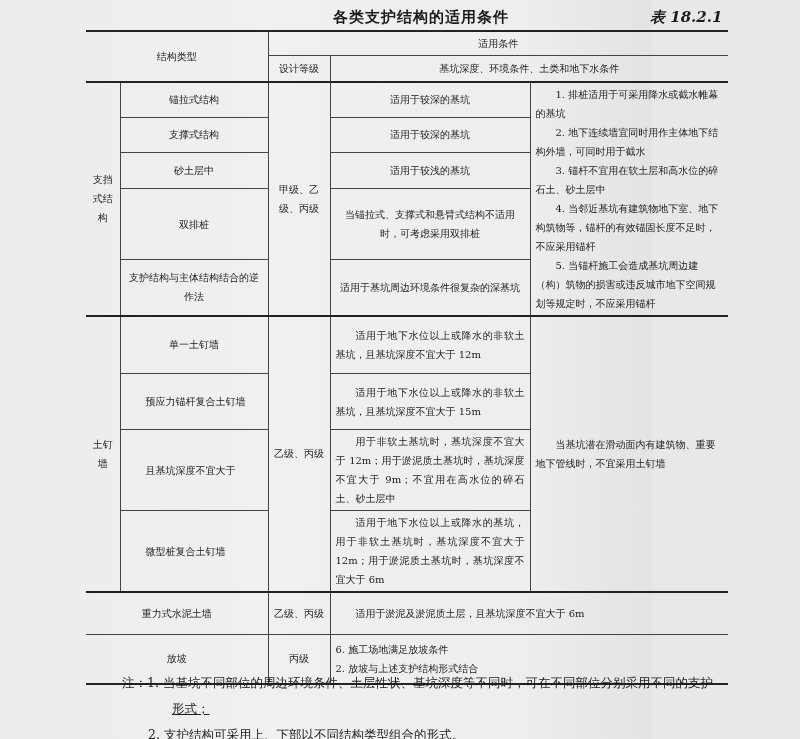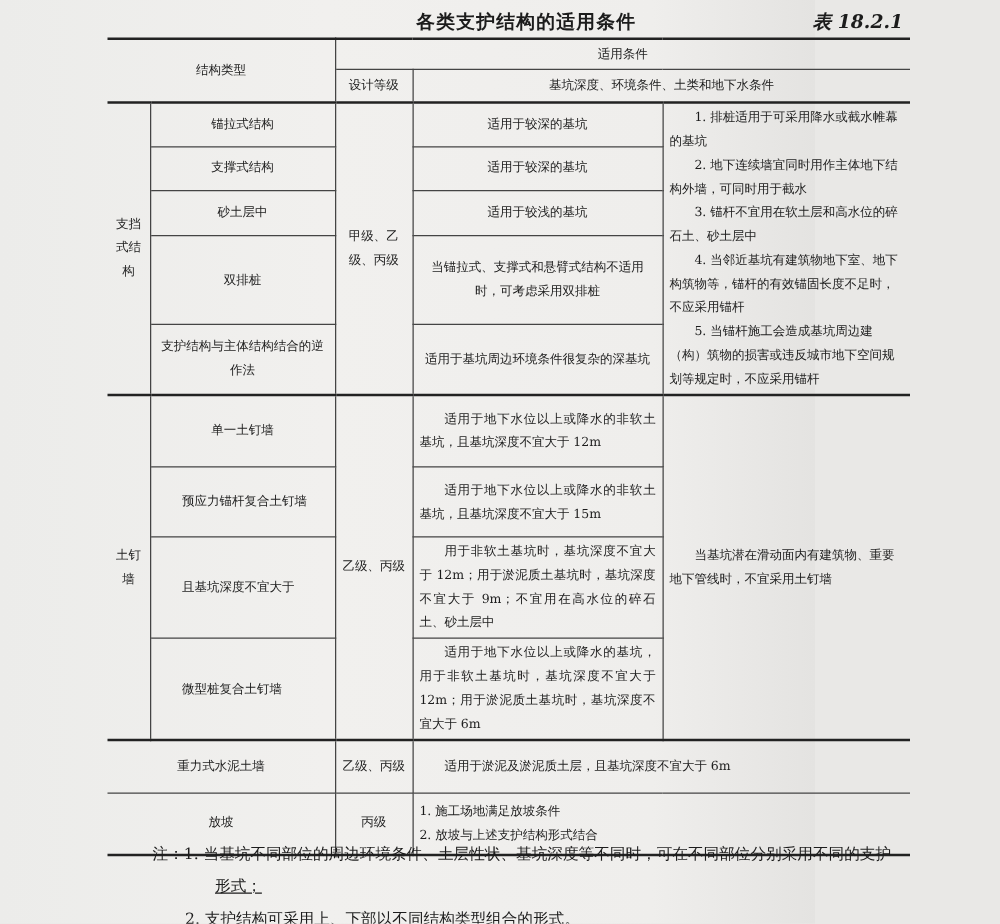--- a/index.html
+++ b/index.html
@@ -128,21 +128,21 @@
     <tr class="thick" style="height:42px">
       <td colspan="2">重力式水泥土墙</td>
       <td>乙级、丙级</td>
       <td colspan="2" class="last left indent">适用于淤泥及淤泥质土层，且基坑深度不宜大于 6m</td>
     </tr>
 
     <tr style="height:50px">
       <td colspan="2">放坡</td>
       <td>丙级</td>
       <td colspan="2" class="last left">
-        <span class="ul">1. 施工场地满足放坡条件</span>
+        <span class="ul">6. 施工场地满足放坡条件</span>
         <span class="ul">2. 放坡与上述支护结构形式结合</span>
       </td>
     </tr>
   </tbody>
     </table>
 
   <div class="notes">
     <div>
       <span>注：</span><span>1. 当基坑不同部位的周边环境条件、土层性状、基坑深度等不同时，可在不同部位分别采用不同的支护</span>
     </div>

